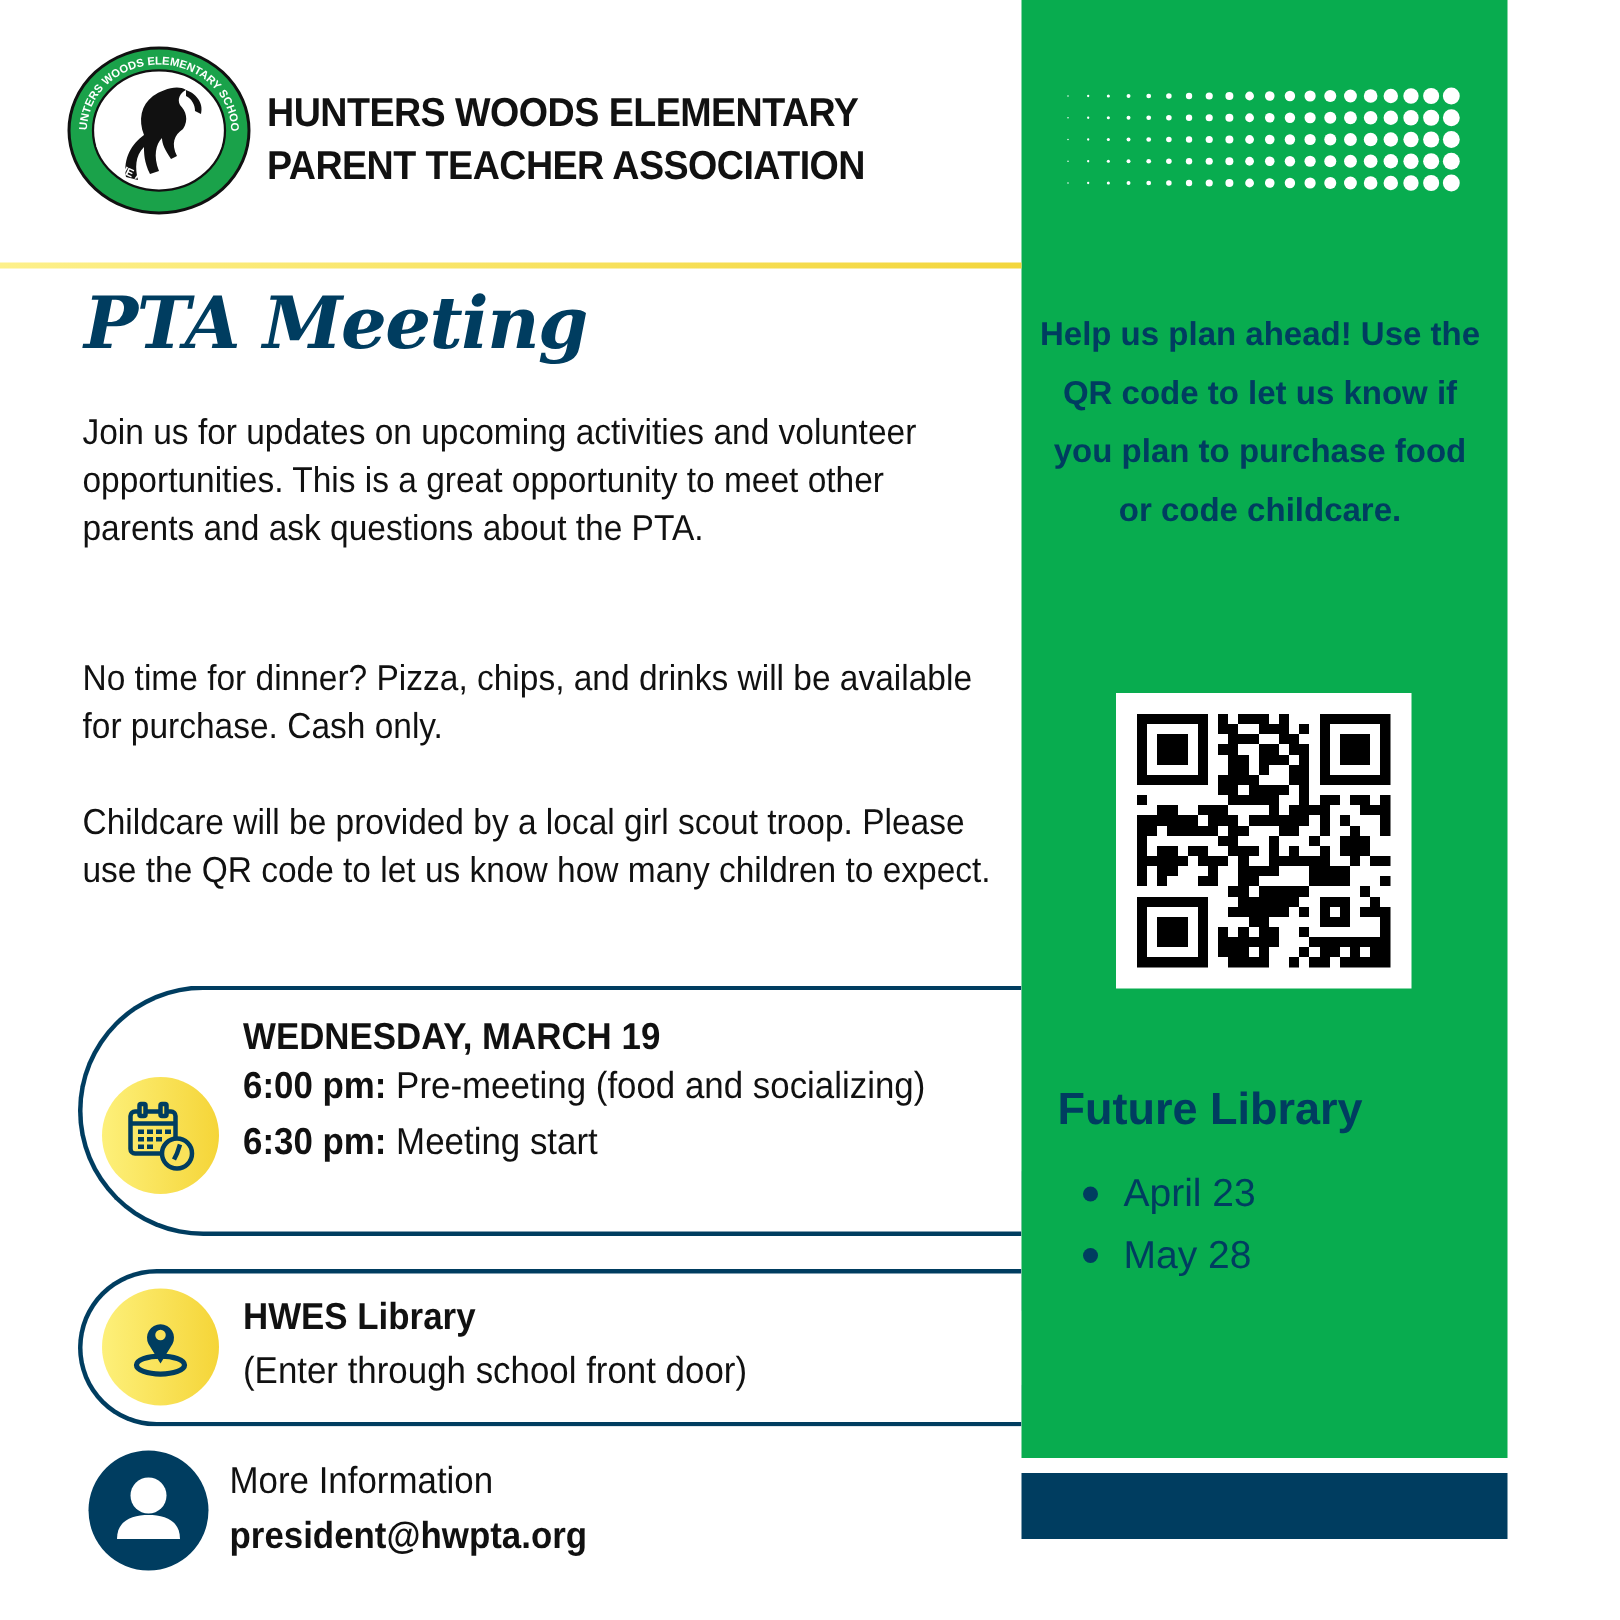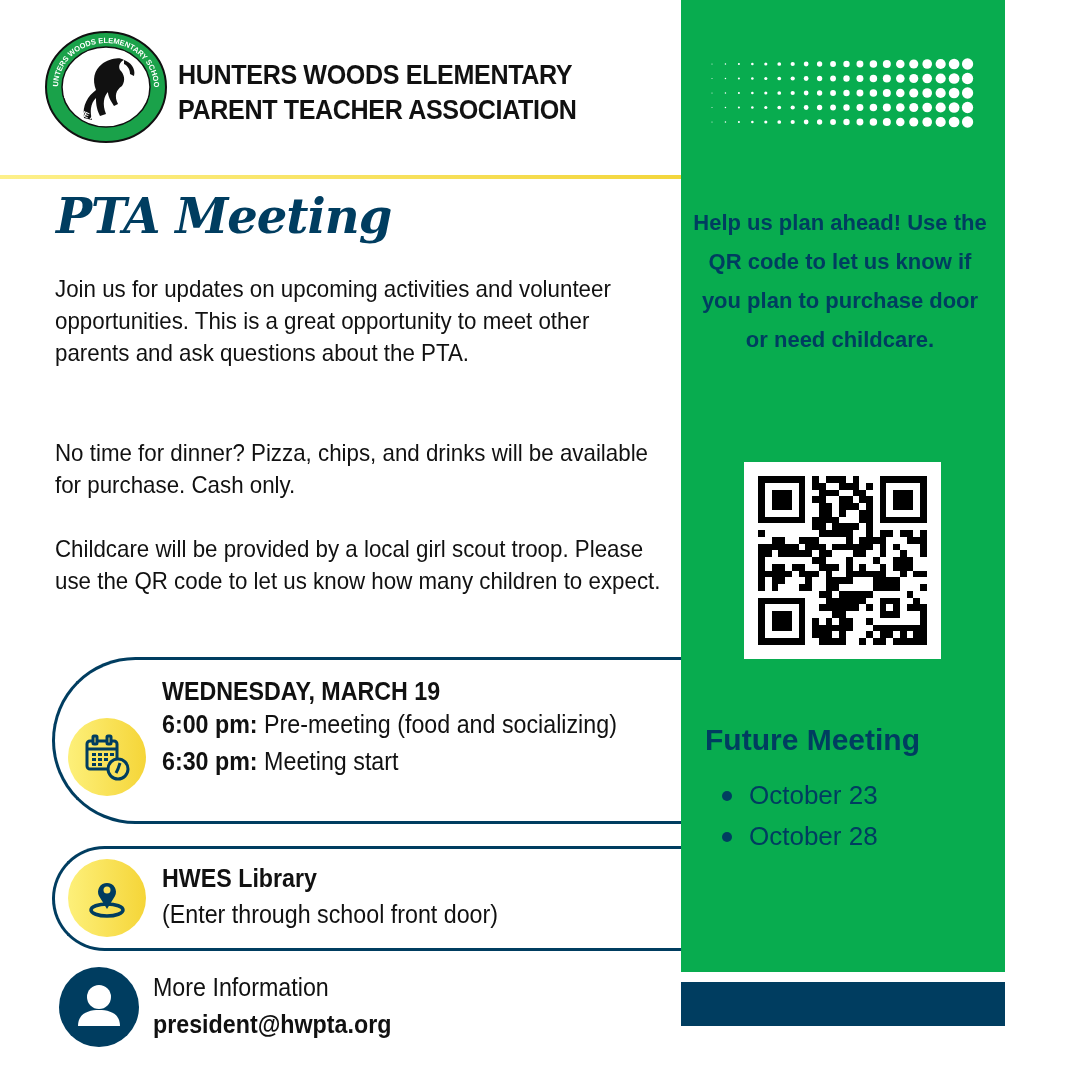--- a/index.html
+++ b/index.html
@@ -240,21 +240,21 @@
   <svg width="80" height="80" viewBox="0 0 80 80">
     <circle cx="40" cy="30" r="12" fill="#fff"></circle>
     <path d="M19 59 C19 46 30 43 40 43 C50 43 61 46 61 59 Z" fill="#fff"></path>
   </svg>
 </div>
 <div class="info-text">
   <span>More Information</span>
   <span class="b">president@hwpta.org</span>
 </div>
 
-<div class="help-text">Help us plan ahead! Use the QR code to let us know if you plan to purchase door or need childcare.</div>
+<div class="help-text">Help us plan ahead! Use the QR code to let us know if you plan to purchase food or code childcare.</div>
 
 <div class="qr">
   <svg width="169" height="169" viewBox="0 0 25 25" shape-rendering="crispEdges" id="qrsvg">
     <rect x="0" y="0" width="7" height="7" fill="#000"></rect>
       <rect x="1" y="1" width="5" height="5" fill="#fff"></rect>
       <rect x="2" y="2" width="3" height="3" fill="#000"></rect>
     <rect x="18" y="0" width="7" height="7" fill="#000"></rect>
       <rect x="19" y="1" width="5" height="5" fill="#fff"></rect>
       <rect x="20" y="2" width="3" height="3" fill="#000"></rect>
     <rect x="0" y="18" width="7" height="7" fill="#000"></rect>
@@ -494,23 +494,23 @@
       <rect x="17" y="24" width="1" height="1" fill="#000"></rect>
       <rect x="18" y="24" width="1" height="1" fill="#000"></rect>
       <rect x="20" y="24" width="1" height="1" fill="#000"></rect>
       <rect x="21" y="24" width="1" height="1" fill="#000"></rect>
       <rect x="22" y="24" width="1" height="1" fill="#000"></rect>
       <rect x="23" y="24" width="1" height="1" fill="#000"></rect>
       <rect x="24" y="24" width="1" height="1" fill="#000"></rect>
     </svg>
 </div>
 
-<div class="future-title">Future Meeting</div>
+<div class="future-title">Future Library</div>
 <ul class="future-list">
   <li>
       <span class="dot"></span>
-      <span>October 23</span>
+      <span>April 23</span>
     </li>
   <li>
       <span class="dot"></span>
-      <span>October 28</span>
+      <span>May 28</span>
     </li>
 </ul>
 
 </body></html>

